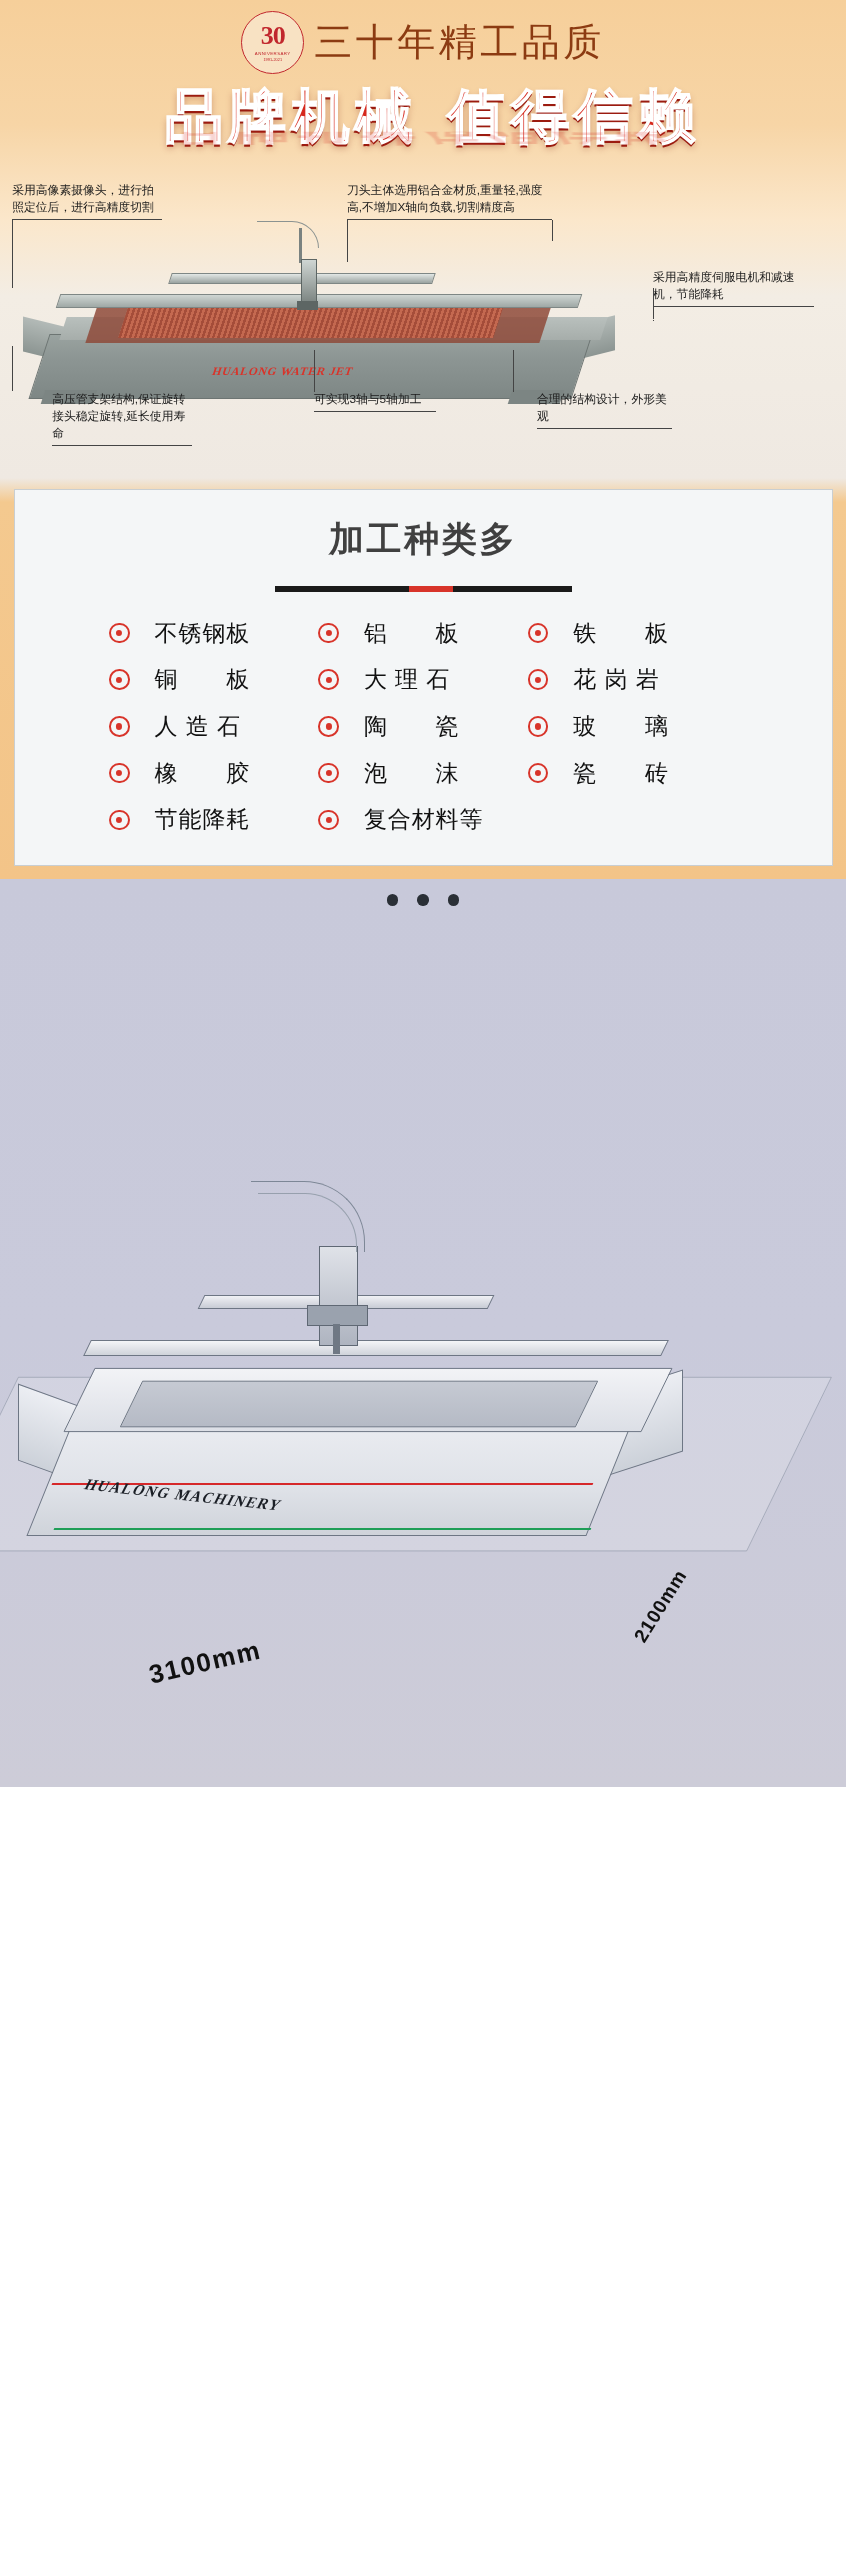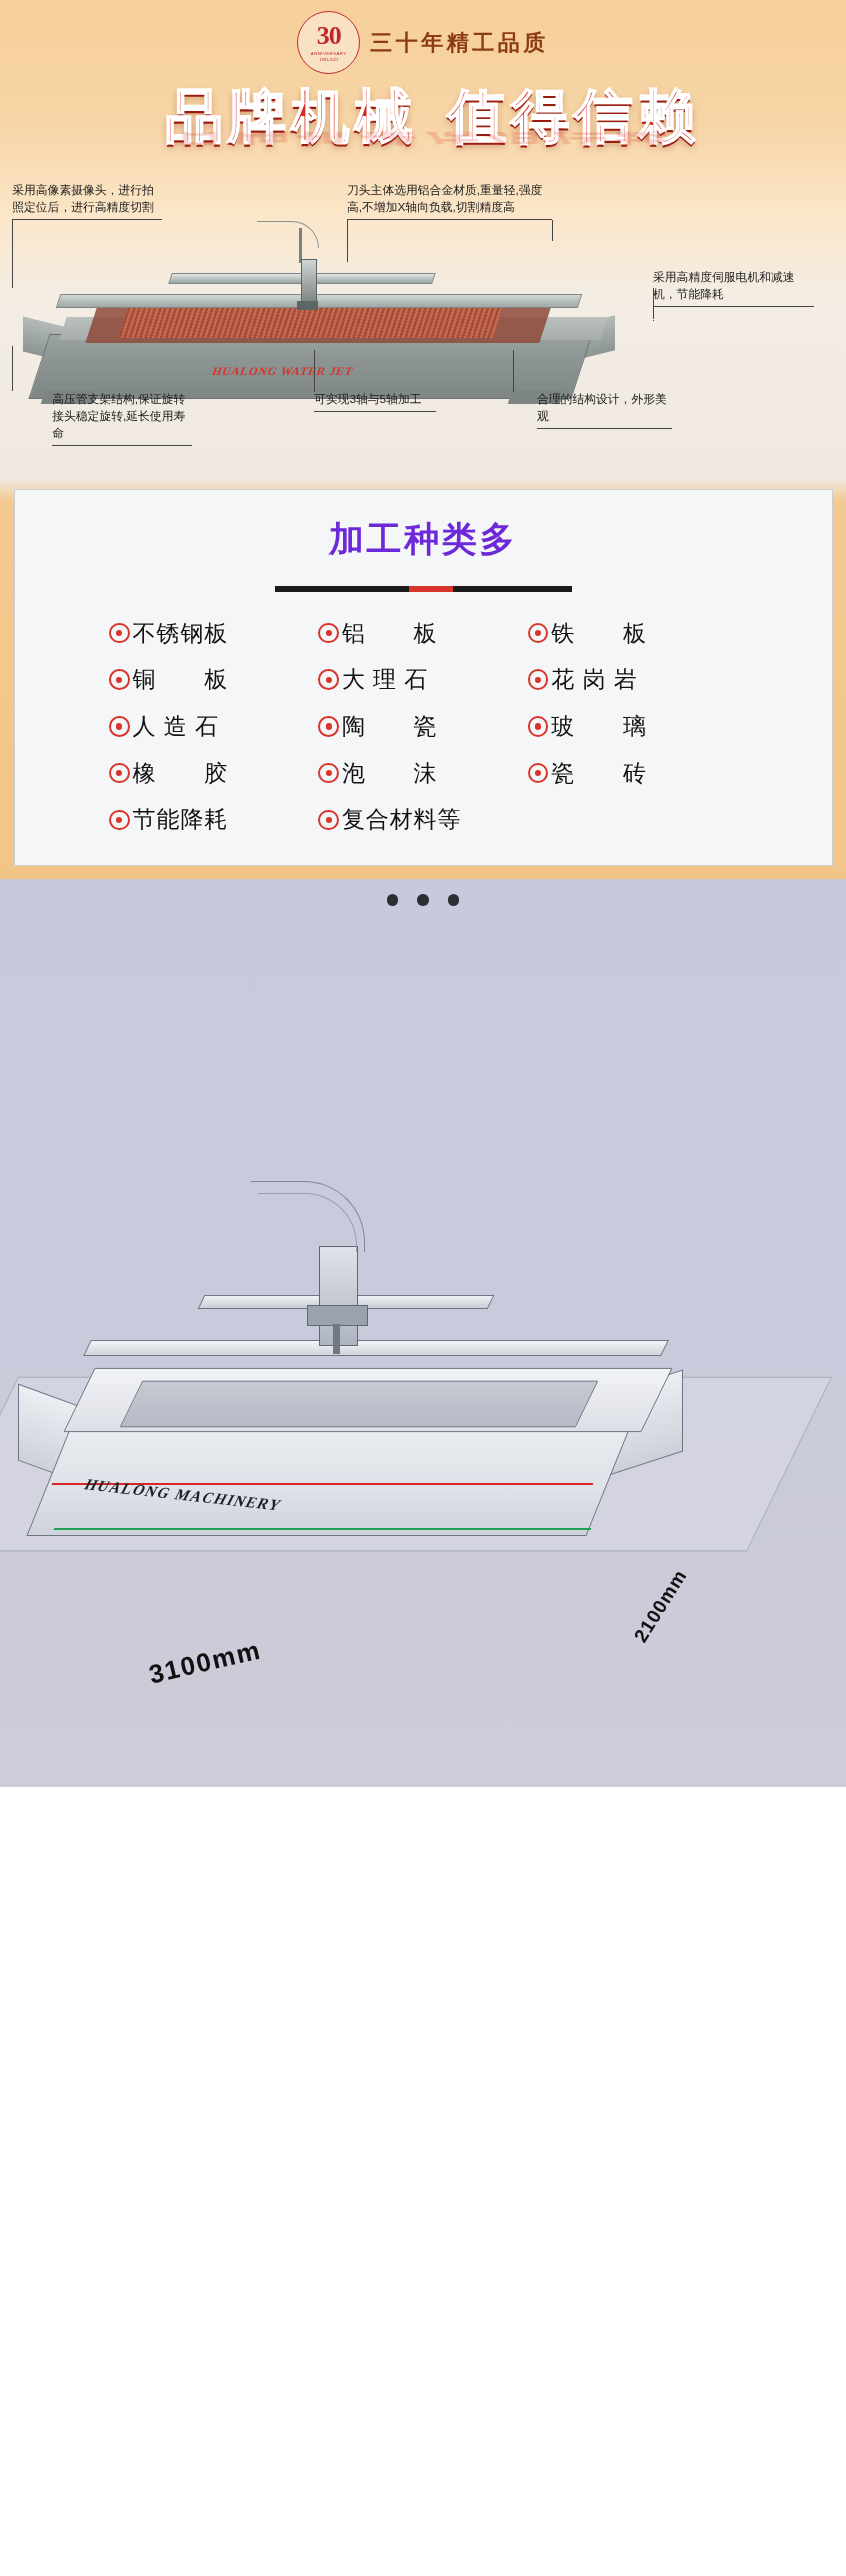--- a/index.html
+++ b/index.html
@@ -26,21 +26,21 @@
     width:61px;height:61px;border-radius:50%;
     border:1.7px solid #c1272d;
     background:#f8e2c3;
     display:flex;flex-direction:column;align-items:center;justify-content:center;
     color:#c1272d;position:relative;flex:none;
   }
   .badge30 .big{font-size:26px;font-weight:bold;line-height:1;font-family:"Liberation Serif",serif;letter-spacing:-0.9px;}
   .badge30 .sub{font-size:4.4px;letter-spacing:0.4px;margin-top:1.7px;}
   .badge30 .yrs{font-size:3.9px;margin-top:0.9px;}
   .banner-head-text{
-    font-size:22px;font-weight:bold;color:#8c3b12;letter-spacing:3.5px;
+    font-size:38px;font-weight:normal;color:#8c3b12;letter-spacing:3.5px;
   }
   .banner-title{
     text-align:center;margin-top:5.2px;
     font-size:58px;font-weight:bold;letter-spacing:5.2px;
     color:#d6281d;
     -webkit-text-stroke:1.7px #ffffff;
     text-shadow:0 2.6px 0 #9b1b10, 0 4.4px 7.9px rgba(120,20,10,.35);
     font-family:"Liberation Sans",sans-serif;
     padding-left:20px;
   }
@@ -149,33 +149,33 @@
     background:linear-gradient(180deg,#efe9e2 0%,#f4c98f 6%,#f3c488 100%);
     padding:10.5px 0 12.2px 0;
   }
   .materials{
     width:819px;margin:0 auto;background:#f4f6f7;
     border:0.9px solid #c9ced1;
     padding:26px 0 30px 0;
     box-sizing:border-box;
   }
   .materials h2{
-    margin:0;text-align:center;font-size:35px;font-weight:bold;color:#6d28d9;
+    margin:0;text-align:center;font-size:35px;font-weight:bold;color:#404040;
     letter-spacing:2.6px;
   }
   .mat-divider{
     width:297px;height:6.1px;margin:23px auto 26px auto;
     background:linear-gradient(90deg,#1a1a1a 0 45%,#d8342a 45% 60%,#1a1a1a 60% 100%);
   }
   .mat-grid{
     width:628px;margin:0 auto;
     display:grid;grid-template-columns:repeat(3,1fr);
     row-gap:15.7px;
   }
-  .mat-item{display:flex;align-items:center;gap:3px;font-size:23px;color:#111;}
+  .mat-item{display:flex;align-items:center;gap:25px;font-size:23px;color:#111;}
   .mat-dot{
     width:16.6px;height:16.6px;border-radius:50%;
     border:2.2px solid #d8342a;flex:none;position:relative;
   }
   .mat-dot::after{
     content:"";position:absolute;left:50%;top:50%;
     width:6.1px;height:6.1px;border-radius:50%;background:#d8342a;
     transform:translate(-50%,-50%);
   }
   .mat-label{letter-spacing:0.9px;white-space:pre;}

